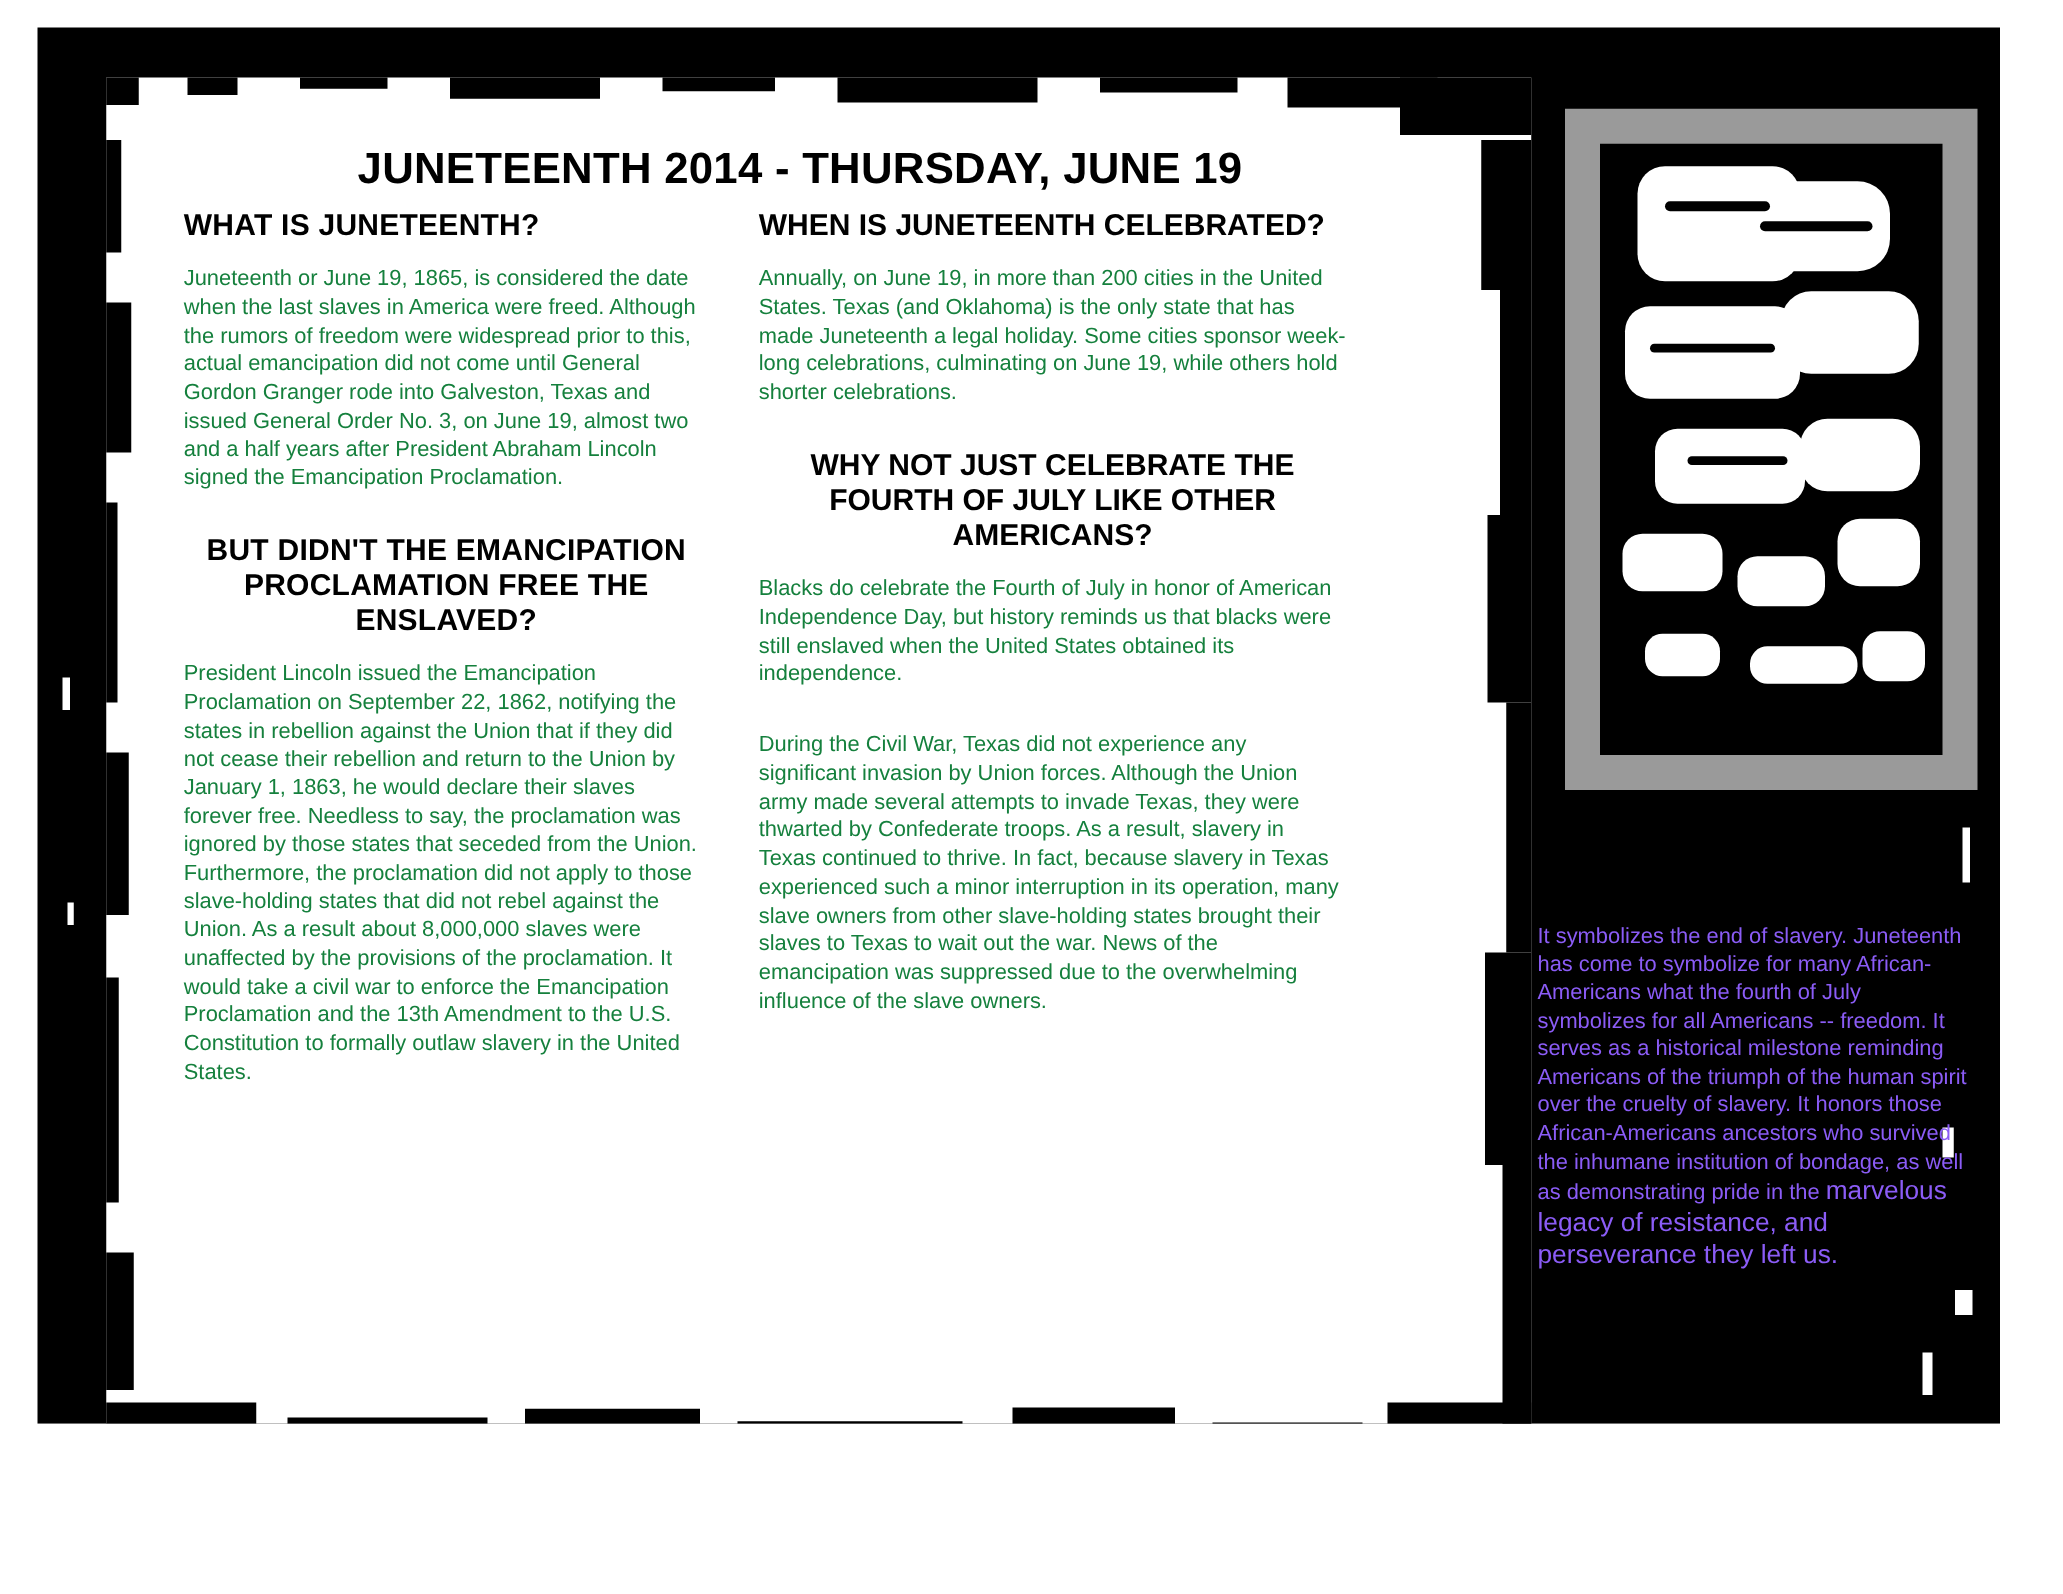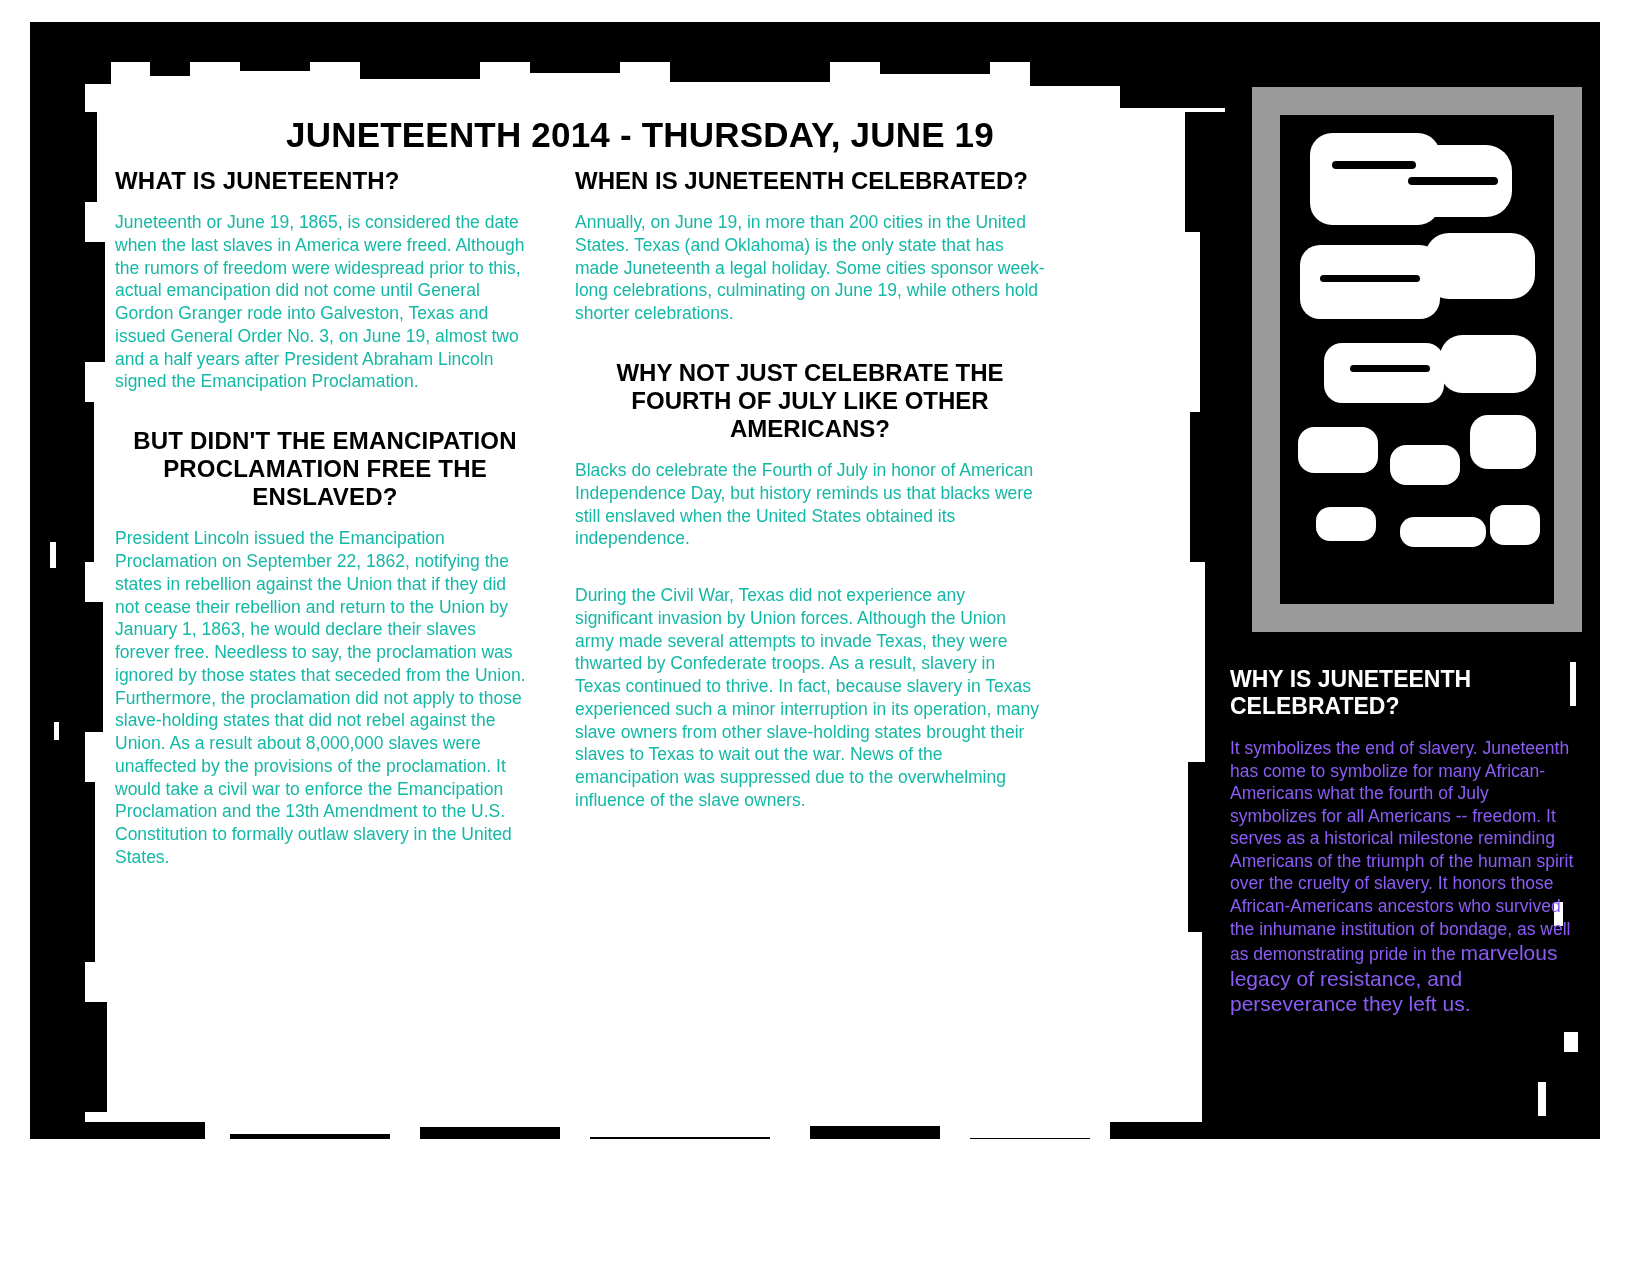--- a/index.html
+++ b/index.html
@@ -46,41 +46,42 @@
     text-align: center;
     font-size: 35px;
     font-weight: bold;
     color: #000000;
     letter-spacing: 0.2px;
   }
   .col {
     position: absolute;
     top: 145px;
     color: #111111;
+    margin-left: 32px;
   }
   .col-left {
     left: 85px;
     width: 420px;
   }
   .col-mid {
     left: 545px;
     width: 470px;
   }
   h2.sec {
     font-size: 24px;
     font-weight: bold;
     color: #000000;
     margin: 0 0 16px 0;
     line-height: 1.17;
   }
   .col-left h2.sec { letter-spacing: 0.2px; }
   p.body {
     font-size: 17.5px;
     line-height: 1.30;
-    color: #14b8a6;
+    color: #15803d;
     margin: 0 0 34px 0;
   }
   .blk2 { margin-top: 12px; text-align: center; }
 
   
   .photo-frame {
     position: absolute;
     left: 1222px;
     top: 65px;
     width: 330px;
@@ -228,21 +229,20 @@
         <div class="fist" style="left:160px; top:220px; width:96px;  height:58px;  border-radius:22px;"></div>
         <div class="fist" style="left:18px;  top:312px; width:80px;  height:46px;  border-radius:16px;"></div>
         <div class="fist" style="left:110px; top:330px; width:70px;  height:40px;  border-radius:16px;"></div>
         <div class="fist" style="left:190px; top:300px; width:66px;  height:54px;  border-radius:18px;"></div>
         <div class="fist" style="left:36px;  top:392px; width:60px;  height:34px;  border-radius:14px;"></div>
         <div class="fist" style="left:120px; top:402px; width:86px;  height:30px;  border-radius:14px;"></div>
         <div class="fist" style="left:210px; top:390px; width:50px;  height:40px;  border-radius:14px;"></div>
       </div>
     </div>
 
-    <h2 class="side-head">WHY IS JUNETEENTH CELEBRATED?</h2>
     <div class="side-body">
       <span>It symbolizes the end of slavery. Juneteenth has come to symbolize for many African-Americans what the fourth of July symbolizes for all Americans -- freedom. It serves as a historical milestone reminding Americans of the triumph of the human spirit over the cruelty of slavery. It honors those African-Americans ancestors who survived the inhumane institution of bondage, as well as demonstrating pride in the</span>
       <span class="big">marvelous legacy of resistance, and perseverance they left us.</span>
     </div>
 
     <div class="footer">AFRIKAN-CENTERED RESEARCH-BASED THINK TANK OF CLEVELAND</div>
 
     <div class="strip" style="left:430px; top:1128px; width:120px; height:7px;"></div>
     <div class="strip" style="left:700px; top:1132px; width:90px;  height:6px;"></div>
     <div class="strip" style="left:960px; top:1126px; width:70px;  height:8px;"></div>

